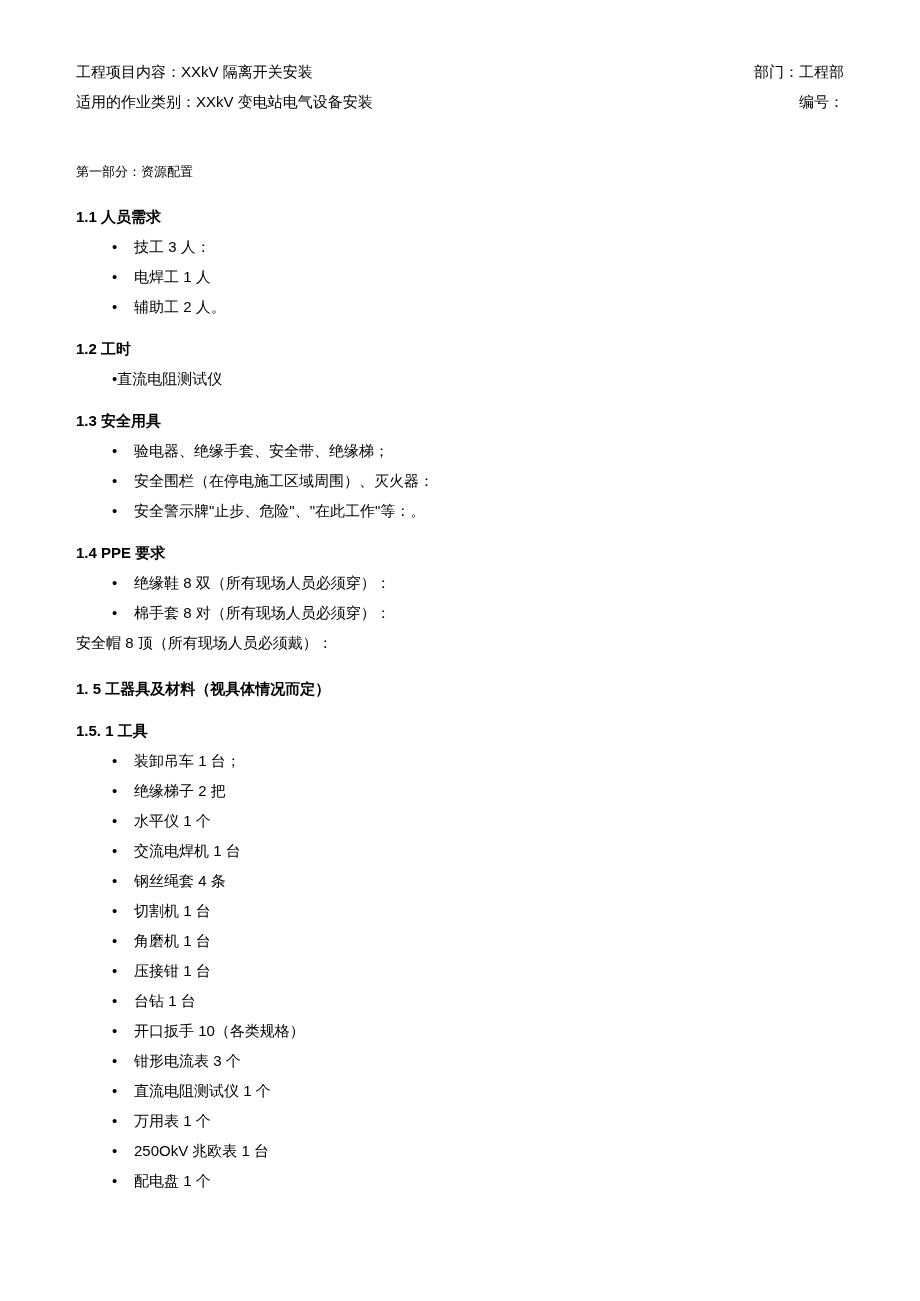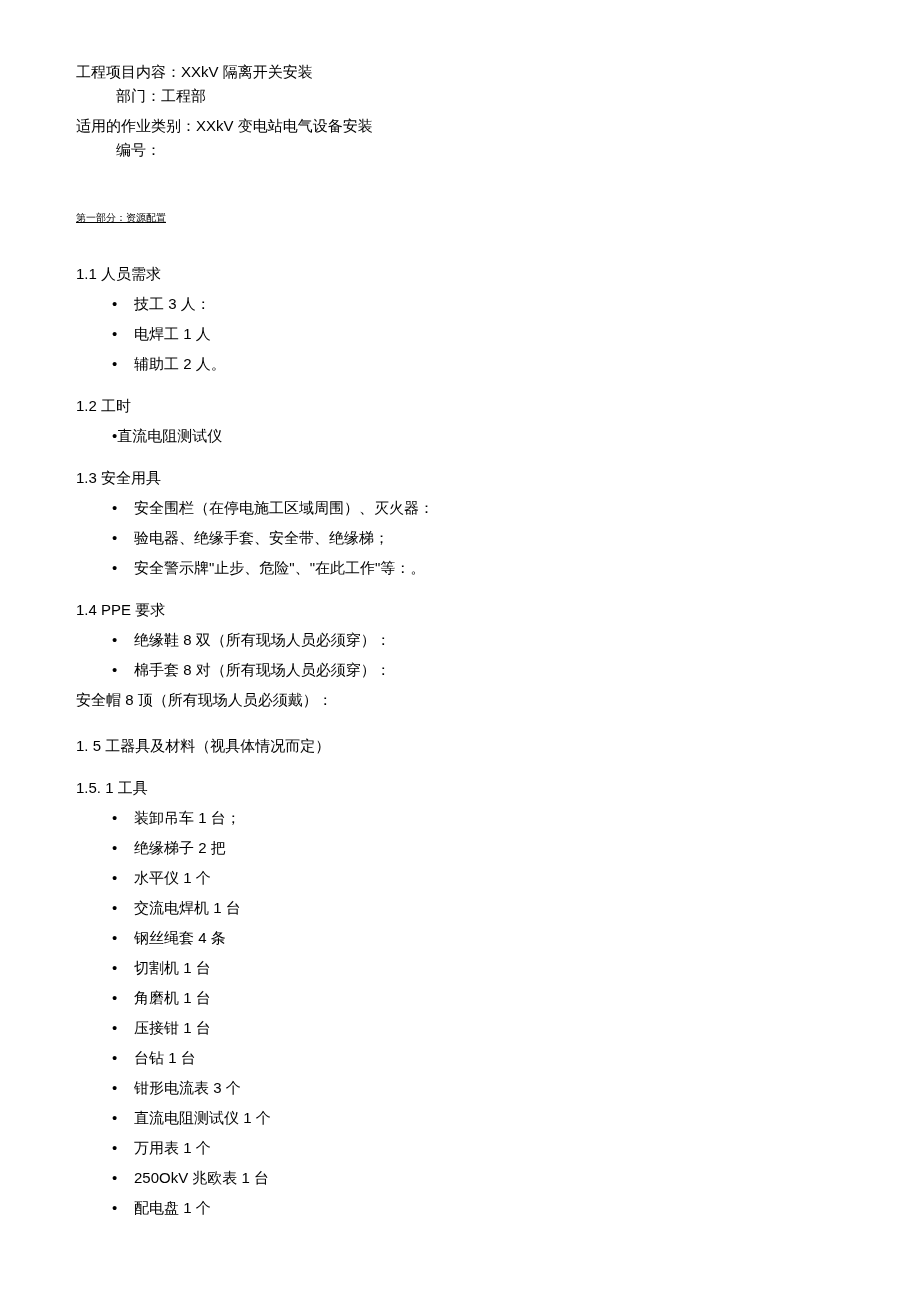--- a/index.html
+++ b/index.html
@@ -1,19 +1,18 @@
 <!DOCTYPE html>
 <html><head>
   <meta charset="utf-8">
   <style>
     * {
       margin: 0;
       padding: 0;
       box-sizing: border-box;
-      flex-direction: column;
     }
     body {
       font-family: "Microsoft YaHei", "SimSun", sans-serif;
       background: #ffffff;
       color: #000000;
       width: 920px;
       padding: 60px 76px 40px 76px;
       font-size: 15px;
       line-height: 1.6;
     }
@@ -24,28 +23,28 @@
       margin-bottom: 6px;
     }
     .header-left {
       flex: 1;
     }
     .header-right {
       text-align: center;
       padding-left: 40px;
     }
     .section-title {
-      text-decoration: underline;
       margin-top: 48px;
-      margin-bottom: 36px;
-      font-size: 10px;
+      margin-bottom: 22px;
+      font-size: 13px;
     }
     .subsection {
       margin-top: 18px;
       margin-bottom: 6px;
+      font-weight: bold;
     }
     .bullet-list {
       list-style: none;
       padding-left: 36px;
     }
     .bullet-list li {
       position: relative;
       padding-left: 22px;
       margin-bottom: 6px;
     }
@@ -93,22 +92,22 @@
   <li>技工 3 人：</li>
   <li>电焊工 1 人</li>
   <li>辅助工 2 人。</li>
 </ul>
 
 <div class="subsection">1.2   工时</div>
 <div class="sub-note">•直流电阻测试仪</div>
 
 <div class="subsection">1.3   安全用具</div>
 <ul class="bullet-list">
+  <li>验电器、绝缘手套、安全带、绝缘梯；</li>
   <li>安全围栏（在停电施工区域周围）、灭火器：</li>
-  <li>验电器、绝缘手套、安全带、绝缘梯；</li>
   <li>安全警示牌"止步、危险"、"在此工作"等：。</li>
 </ul>
 
 <div class="subsection">1.4   PPE 要求</div>
 <ul class="bullet-list">
   <li>绝缘鞋 8 双（所有现场人员必须穿）：</li>
   <li>棉手套 8 对（所有现场人员必须穿）：</li>
 </ul>
 <div class="no-indent">安全帽 8 顶（所有现场人员必须戴）：</div>
 
@@ -118,18 +117,19 @@
 <ul class="bullet-list">
   <li>装卸吊车 1 台；</li>
   <li>绝缘梯子 2 把</li>
   <li>水平仪 1 个</li>
   <li>交流电焊机 1 台</li>
   <li>钢丝绳套 4 条</li>
   <li>切割机 1 台</li>
   <li>角磨机 1 台</li>
   <li>压接钳 1 台</li>
   <li>台钻 1 台</li>
+  <li>开口扳手 10（各类规格）</li>
   <li>钳形电流表 3 个</li>
   <li>直流电阻测试仪 1 个</li>
   <li>万用表 1 个</li>
   <li>250OkV 兆欧表 1 台</li>
   <li>配电盘 1 个</li>
 </ul>
 
 </body></html>

